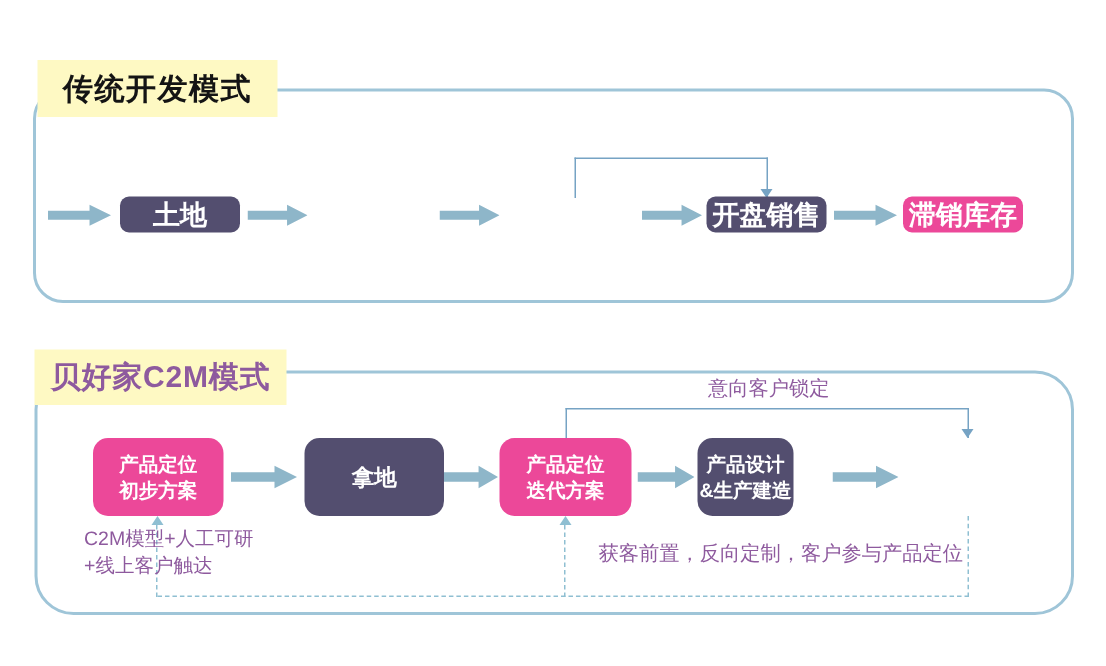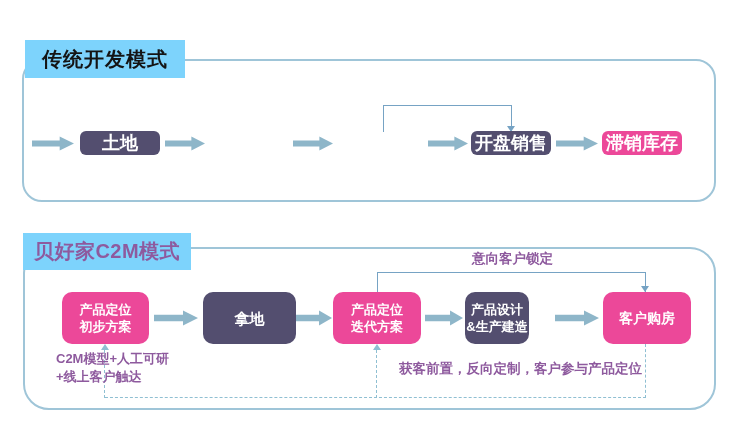--- a/index.html
+++ b/index.html
@@ -5,21 +5,21 @@
   html,body{margin:0;padding:0;background:#fff;}
   .canvas{
     position:relative;width:737px;height:444px;background:#ffffff;
     font-family:"Liberation Sans","DejaVu Sans",sans-serif;overflow:hidden;
   }
   
   .sec{position:absolute;border:2px solid #9fc5d8;box-sizing:border-box;z-index:1;}
   .sec-top{left:22px;top:59px;width:694px;height:143px;border-radius:20px;}
   .sec-bottom{left:23px;top:247px;width:693px;height:163px;border-radius:26px;}
   
-  .sec-title{position:absolute;background:#7dd3fc;z-index:6;display:flex;align-items:center;justify-content:center;font-weight:bold;}
+  .sec-title{position:absolute;background:#fef9c3;z-index:6;display:flex;align-items:center;justify-content:center;font-weight:bold;}
   .title-top{left:25px;top:40px;width:160px;height:38px;font-size:20px;color:#141414;letter-spacing:1px;}
   .title-bottom{left:23px;top:233px;width:168px;height:37px;font-size:20px;color:#8e5a9e;letter-spacing:0.5px;}
   
   .box{position:absolute;z-index:4;display:flex;align-items:center;justify-content:center;
        color:#fff;font-weight:bold;text-align:center;white-space:pre-line;box-sizing:border-box;}
   .box-dark{background:#534e6f;}
   .box-red{background:#ec4899;}
   .row-top{top:131px;height:24px;width:80px;border-radius:6px;font-size:18px;}
   .row-bot{top:292px;height:52px;border-radius:10px;font-size:13px;line-height:17px;}
   
@@ -32,21 +32,21 @@
   .conn-intent{left:377px;top:272px;width:269px;height:20px;
     border-top:1.5px solid #76a3c4;border-left:1.5px solid #76a3c4;border-right:1.5px solid #76a3c4;}
   .ah-down{position:absolute;z-index:3;width:0;height:0;
     border-left:4px solid transparent;border-right:4px solid transparent;border-top:6px solid #76a3c4;}
   .ah-up{position:absolute;z-index:3;width:0;height:0;
     border-left:4px solid transparent;border-right:4px solid transparent;border-bottom:6px solid #8fbfd2;}
   
   .dash-v{position:absolute;z-index:2;border-left:1.5px dashed #8fbfd2;width:0;}
   .dash-h{position:absolute;z-index:2;border-top:1.5px dashed #8fbfd2;height:0;}
   
-  .note{position:absolute;z-index:5;color:#8e5a9e;font-weight:bold;white-space:pre-line;}
+  .note{position:absolute;z-index:5;color:#8e5a9e;font-weight:normal;white-space:pre-line;}
   .note-intent{left:445px;top:250px;width:135px;text-align:center;font-size:13.5px;}
   .note-c2m{left:56px;top:350px;font-size:13px;line-height:18px;}
   .note-feedback{left:399px;top:360px;font-size:13.5px;}
 </style>
 </head>
 <body>
 
 <div class="canvas">
 
   <div class="sec sec-top"></div>
@@ -116,21 +116,20 @@
   </div>
 
   <div class="box box-dark row-bot" style="left:465px;width:64px">产品设计
 &amp;生产建造</div>
   <div class="arr" style="left:555px;top:310px;width:44px;height:16px">
     <svg viewBox="0 0 44 14" preserveAspectRatio="none">
         <path d="M0,4.2 H29 V0.5 L44,7 29,13.5 V9.8 H0 Z" fill="#8eb6c9"></path>
       </svg>
   </div>
 
-  <div class="box box-red row-bot" style="left:603px;width:88px;font-size:14px">客户购房</div>
 
   <div class="conn conn-intent"></div>
   <div class="ah-down" style="left:641px;top:286px;border-top-color:#76a3c4"></div>
   <div class="note note-intent">意向客户锁定</div>
 
   <div class="dash-v" style="left:645px;top:344px;height:54px"></div>
   <div class="dash-h" style="left:105px;top:397px;width:541px"></div>
   <div class="dash-v" style="left:376px;top:350px;height:48px"></div>
   <div class="ah-up" style="left:373px;top:344px"></div>
   <div class="dash-v" style="left:104px;top:350px;height:48px"></div>

